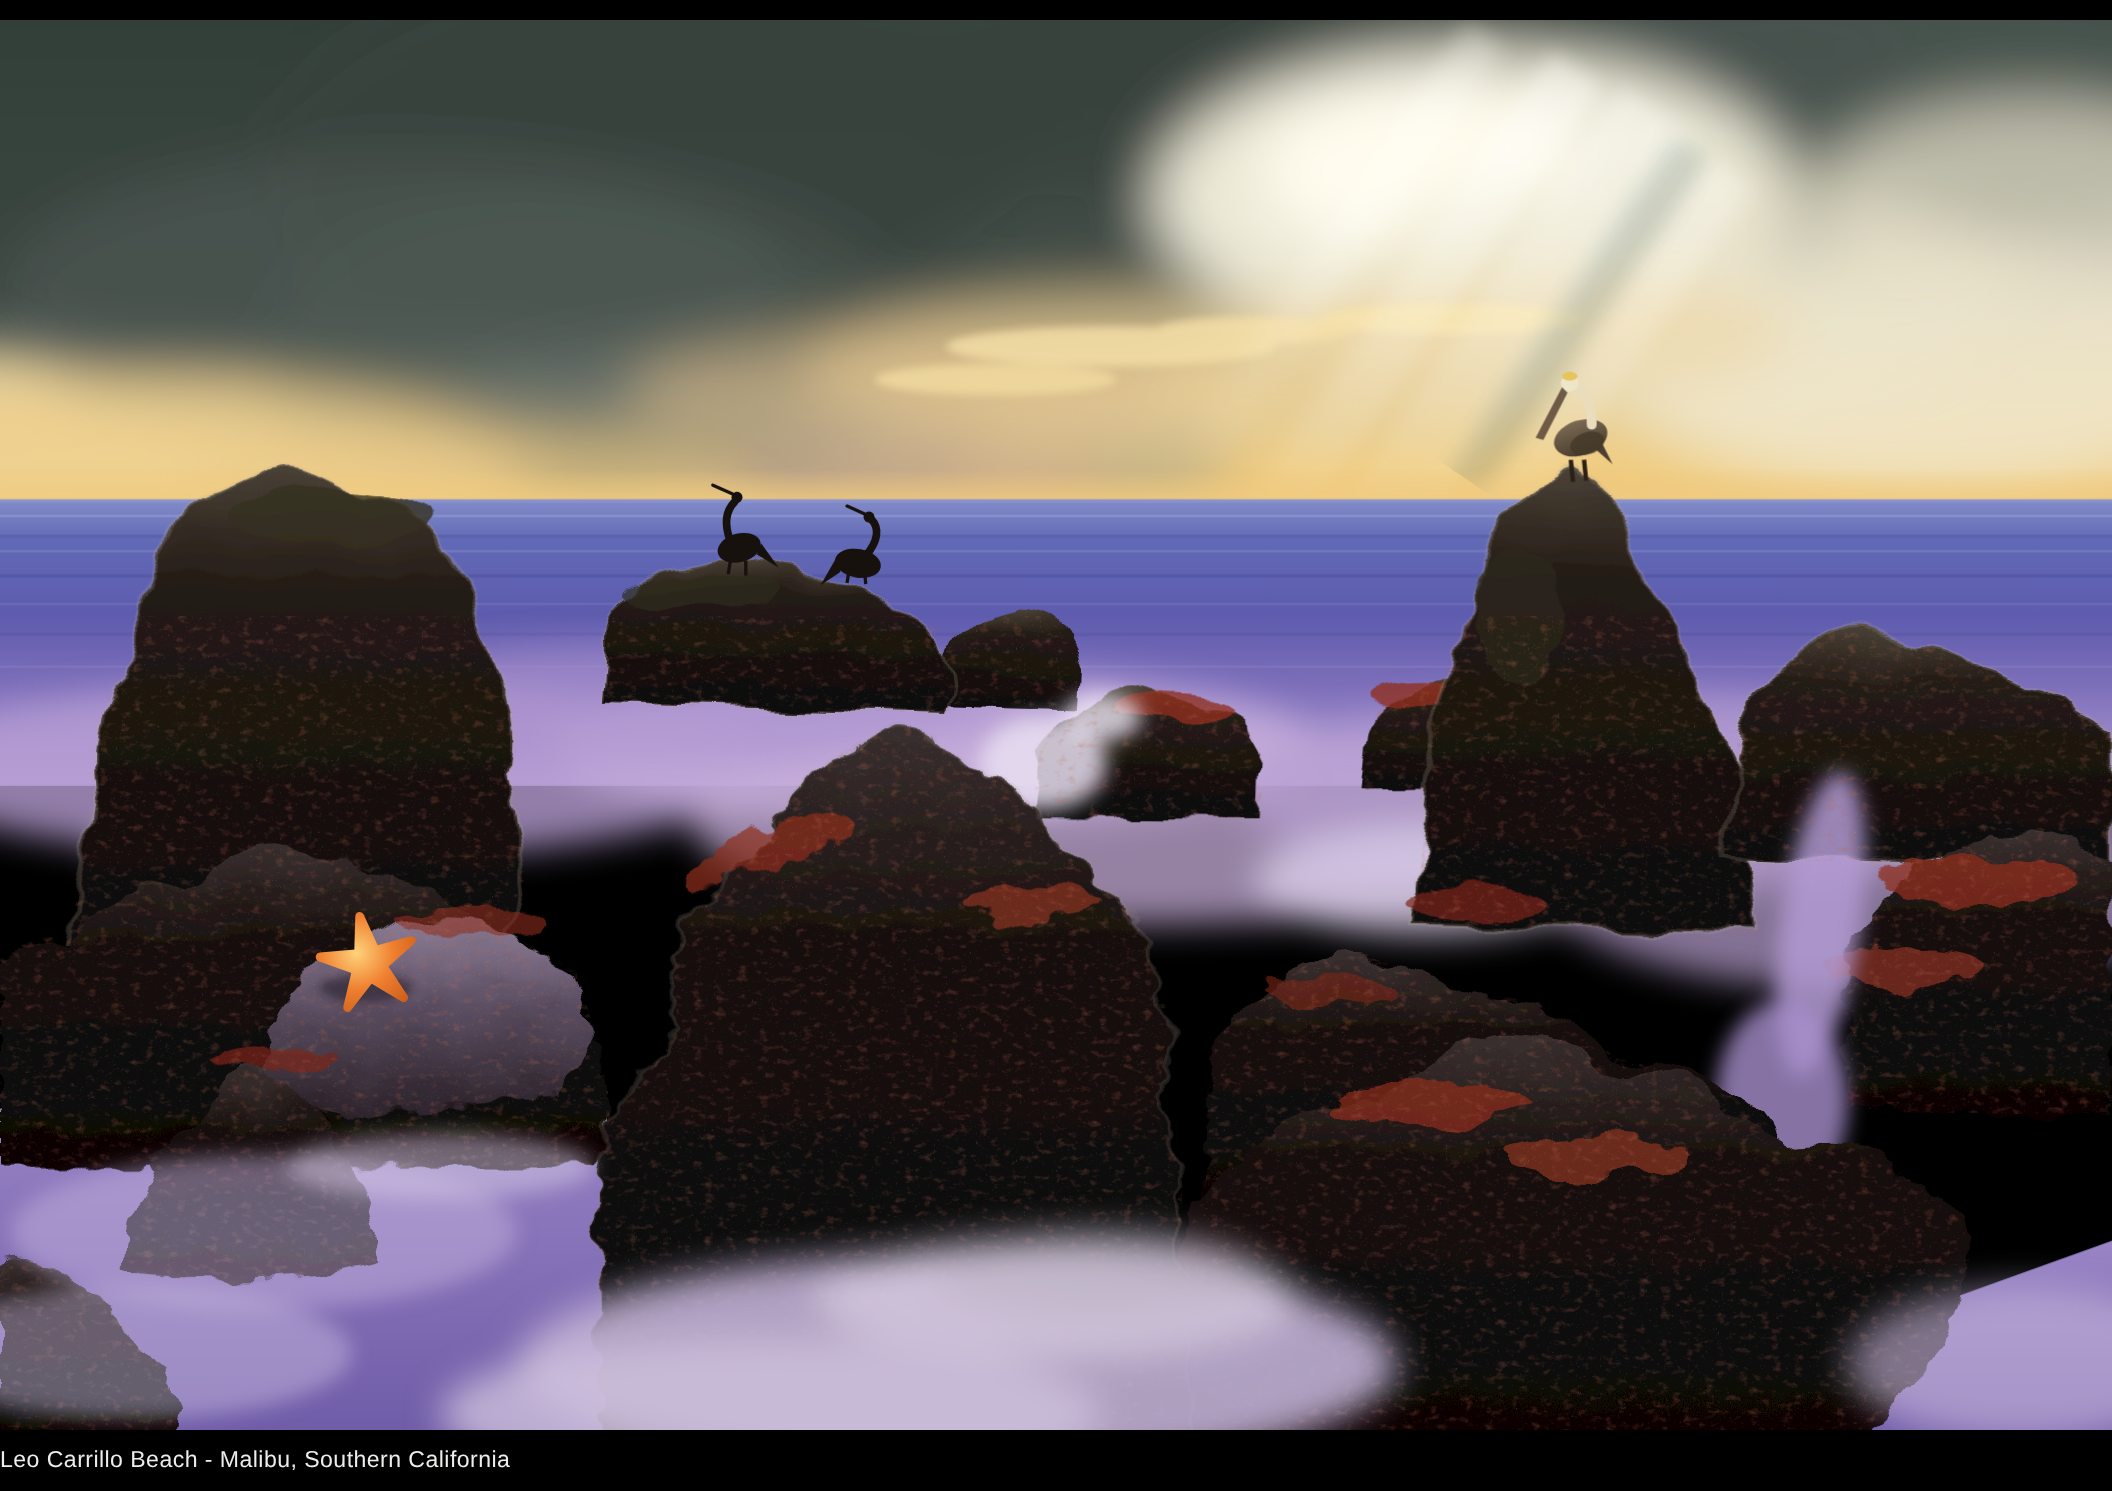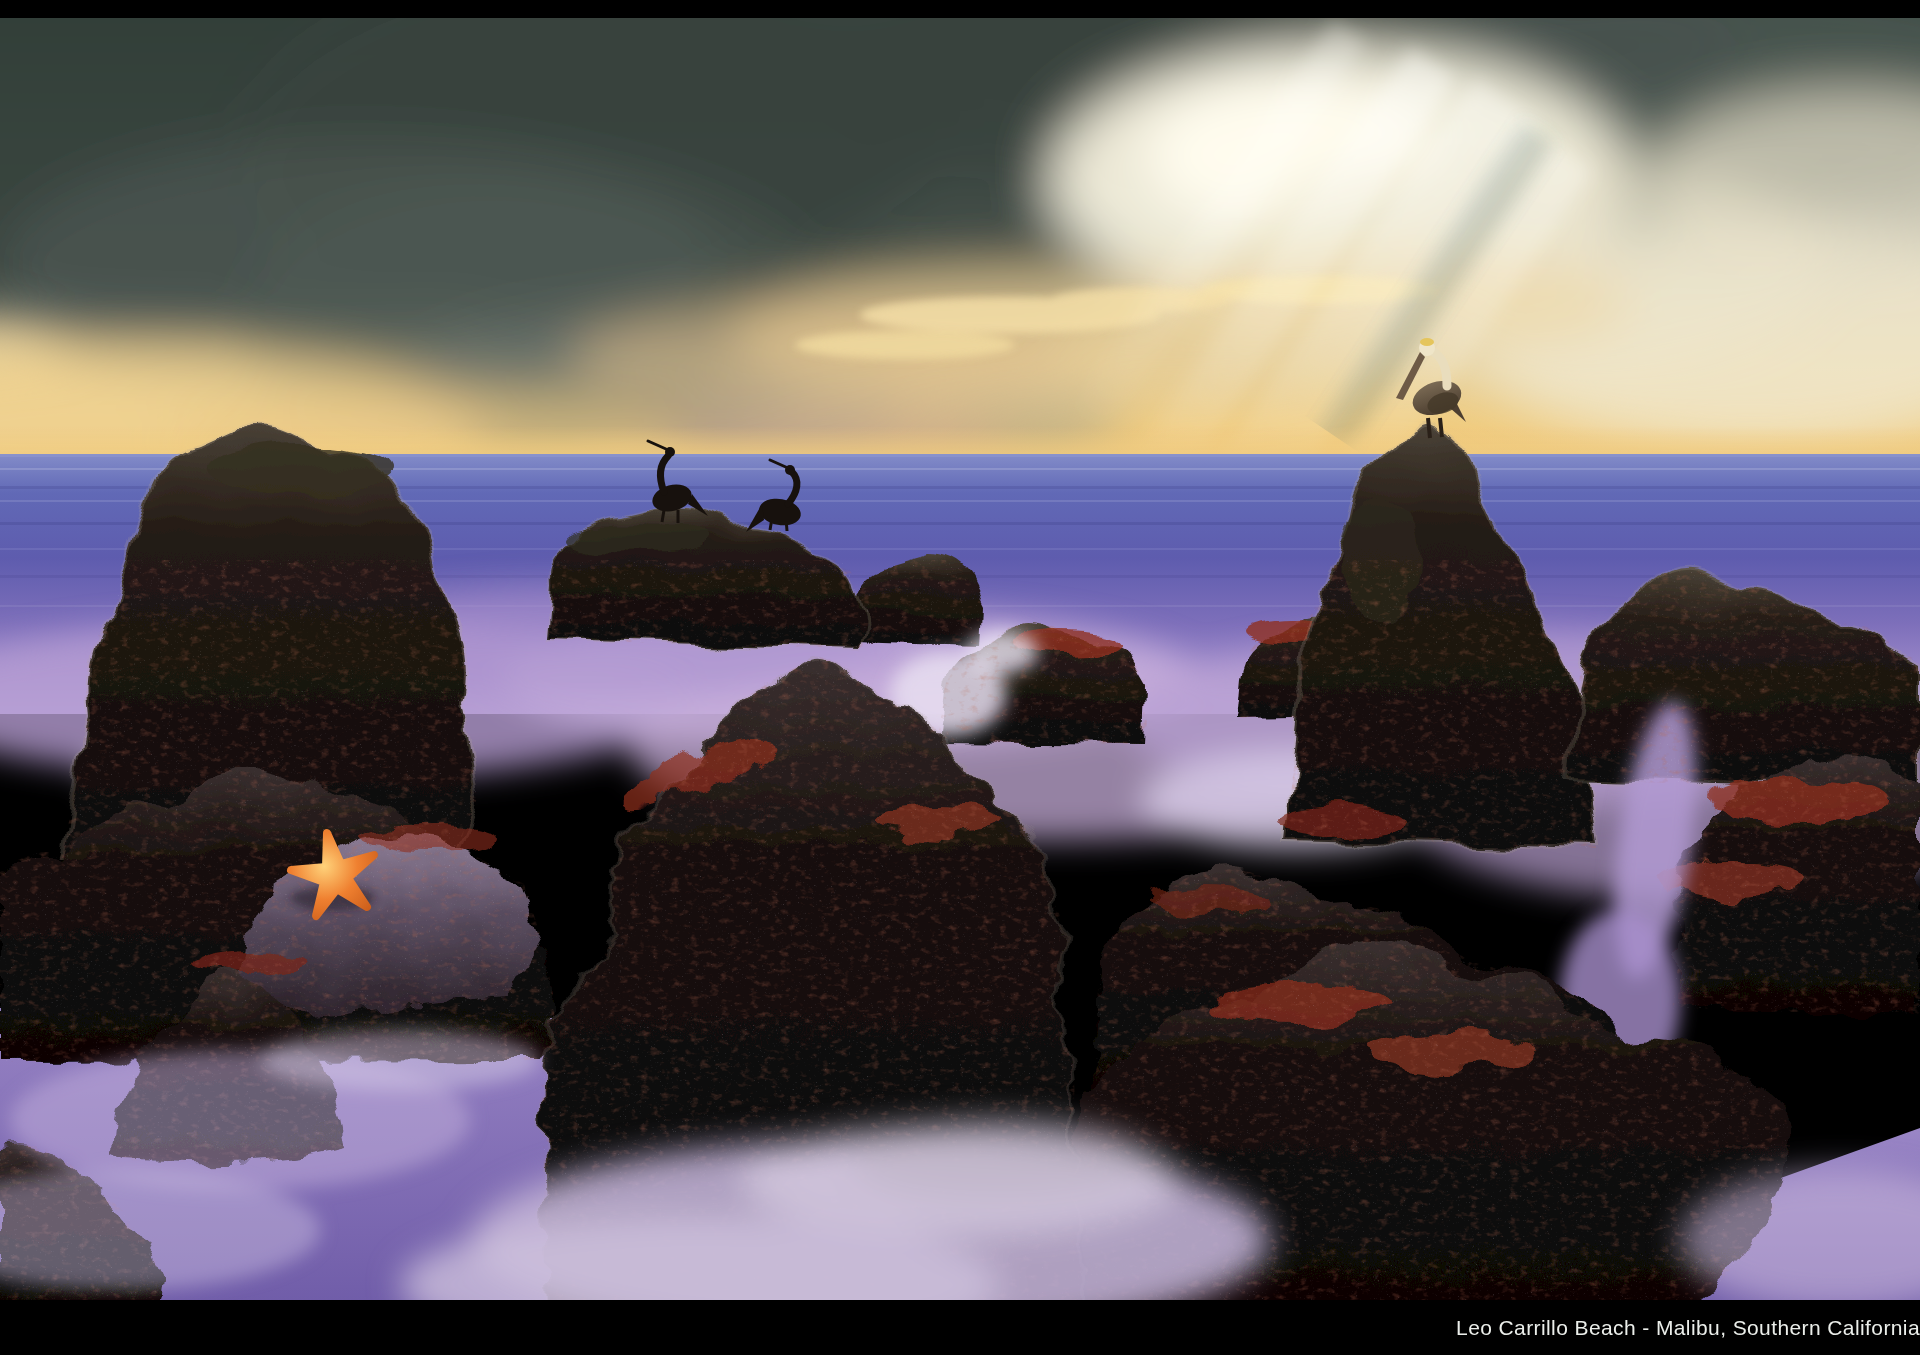--- a/index.html
+++ b/index.html
@@ -2,21 +2,21 @@
 <html style="--storm-cloud-dark: #333e3a; --storm-cloud-mid: #6b756f; --cloud-bright: #f7f2e1; --sunset-gold: #f0cc80; --ocean-horizon: #838cc9; --ocean-blue: #5e5cae; --water-purple: #8d7ec4; --mist-lavender: #b79dd3; --foam-light: #d9cfe2; --rock-dark: #0c0807; --rock-rim: #4a4237; --algae-red: #8e2e1e; --starfish-orange: #ef8030; --pelican-cream: #e9ddbd; --bird-silhouette: #17110d; --caption-color: #ebeeea;"><head>
 <meta charset="utf-8">
 <style>
   html,body{margin:0;padding:0;background:#000;}
   .stage{position:relative;width:1920px;height:1355px;background:#000;overflow:hidden;
          font-family:"Liberation Sans",sans-serif;}
   .photo-svg{position:absolute;left:0;top:0;width:1920px;height:1355px;display:block;}
   .border-bar{position:absolute;left:0;width:1920px;background:#000;}
   .border-top{top:0;height:18px;}
   .caption-bar{position:absolute;left:0;top:1300px;width:1920px;height:55px;
-               display:flex;align-items:center;justify-content:flex-end;background:#000;}
+               display:flex;align-items:center;justify-content:flex-start;background:#000;}
   .caption{color:var(--caption-color,#ebeeea);font-size:21px;letter-spacing:.4px;
            font-family:"Liberation Sans",sans-serif;white-space:nowrap;}
 </style>
 </head>
 <body>
 
 <div class="stage">
 
 <svg class="photo-svg" viewBox="0 0 1920 1355" preserveAspectRatio="none" aria-hidden="true">
   <defs>

